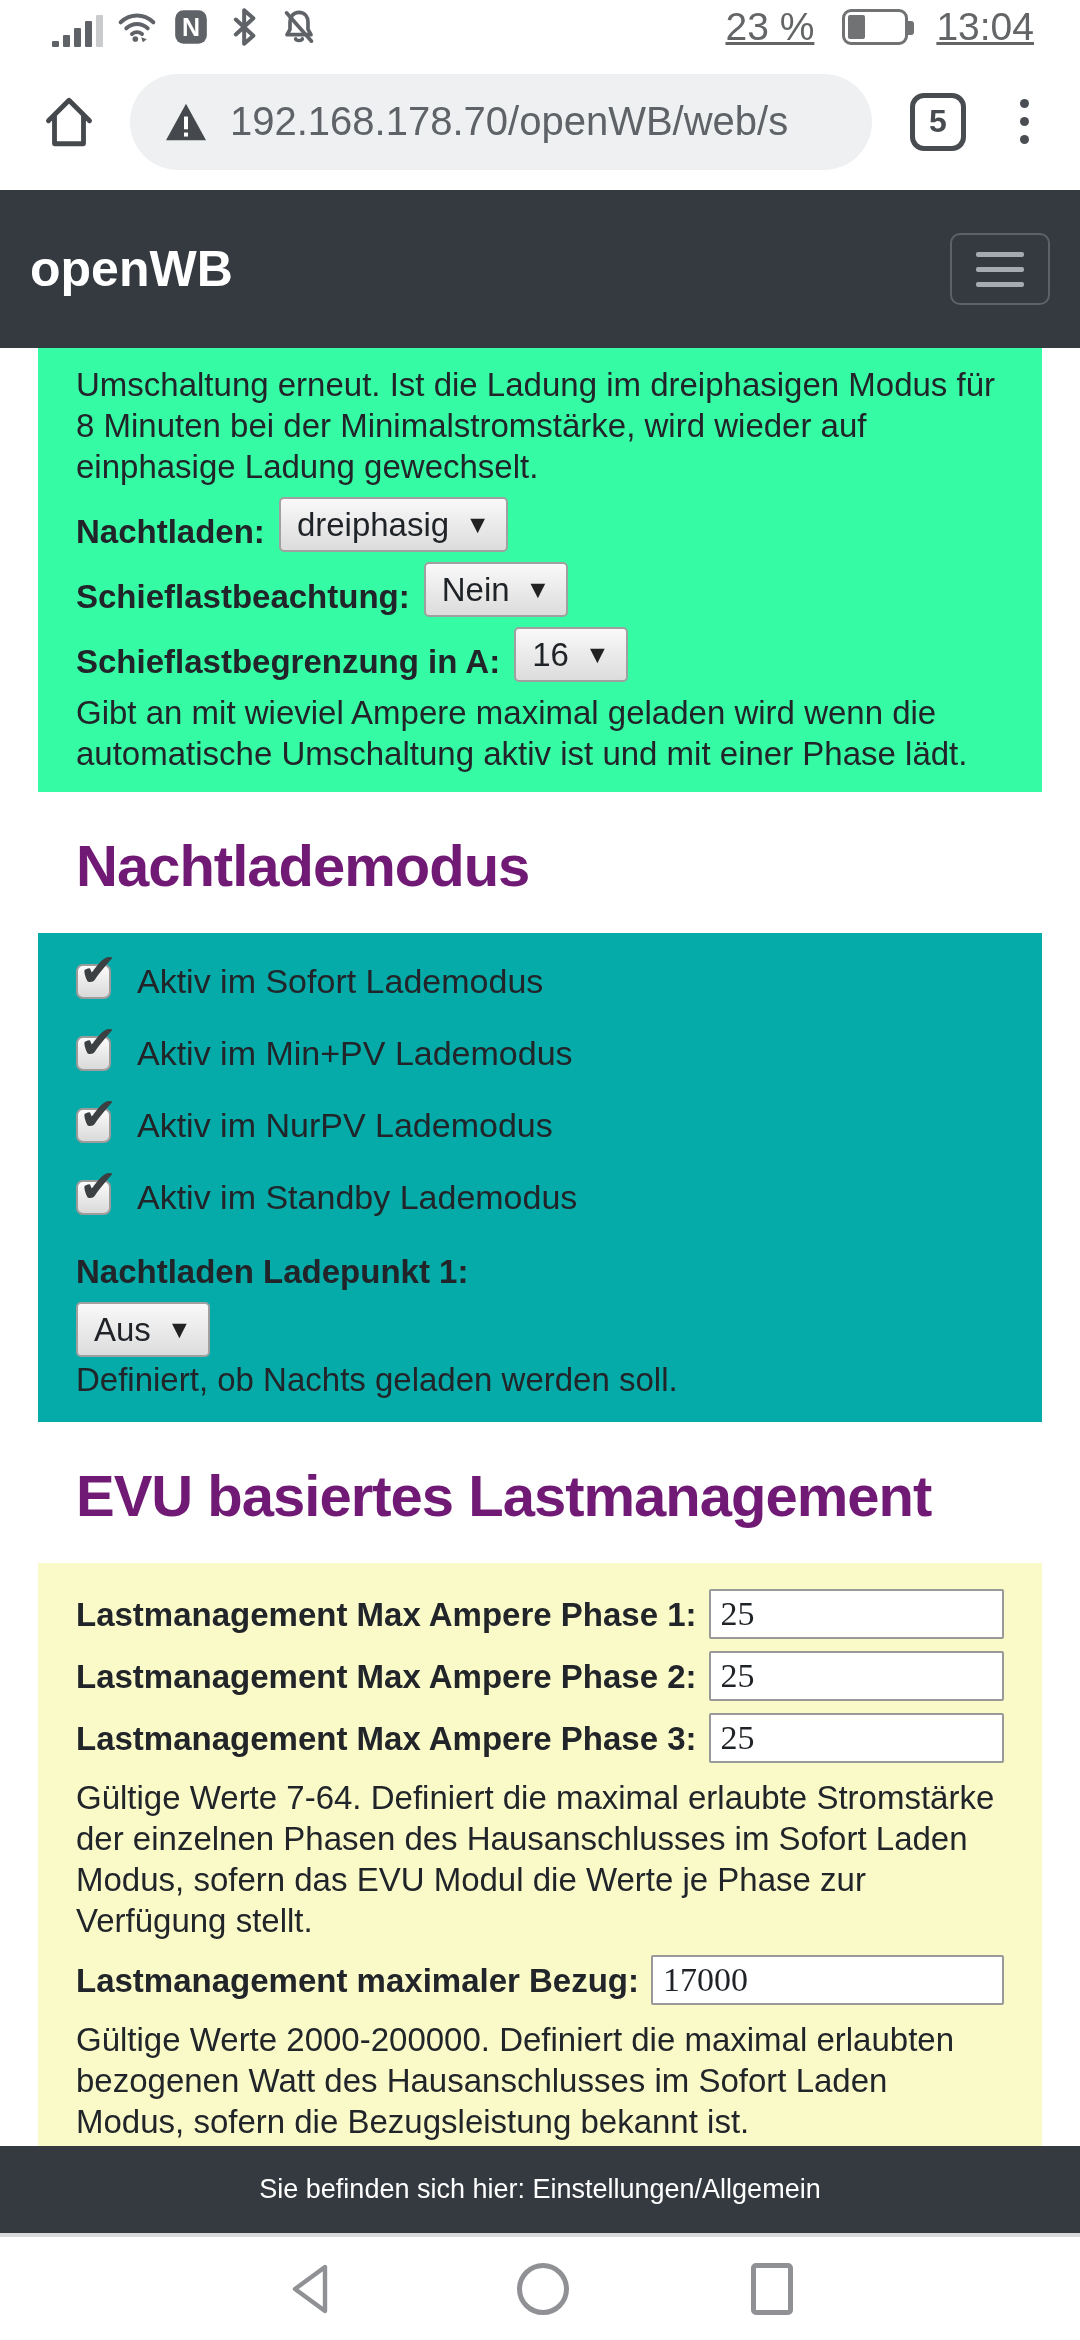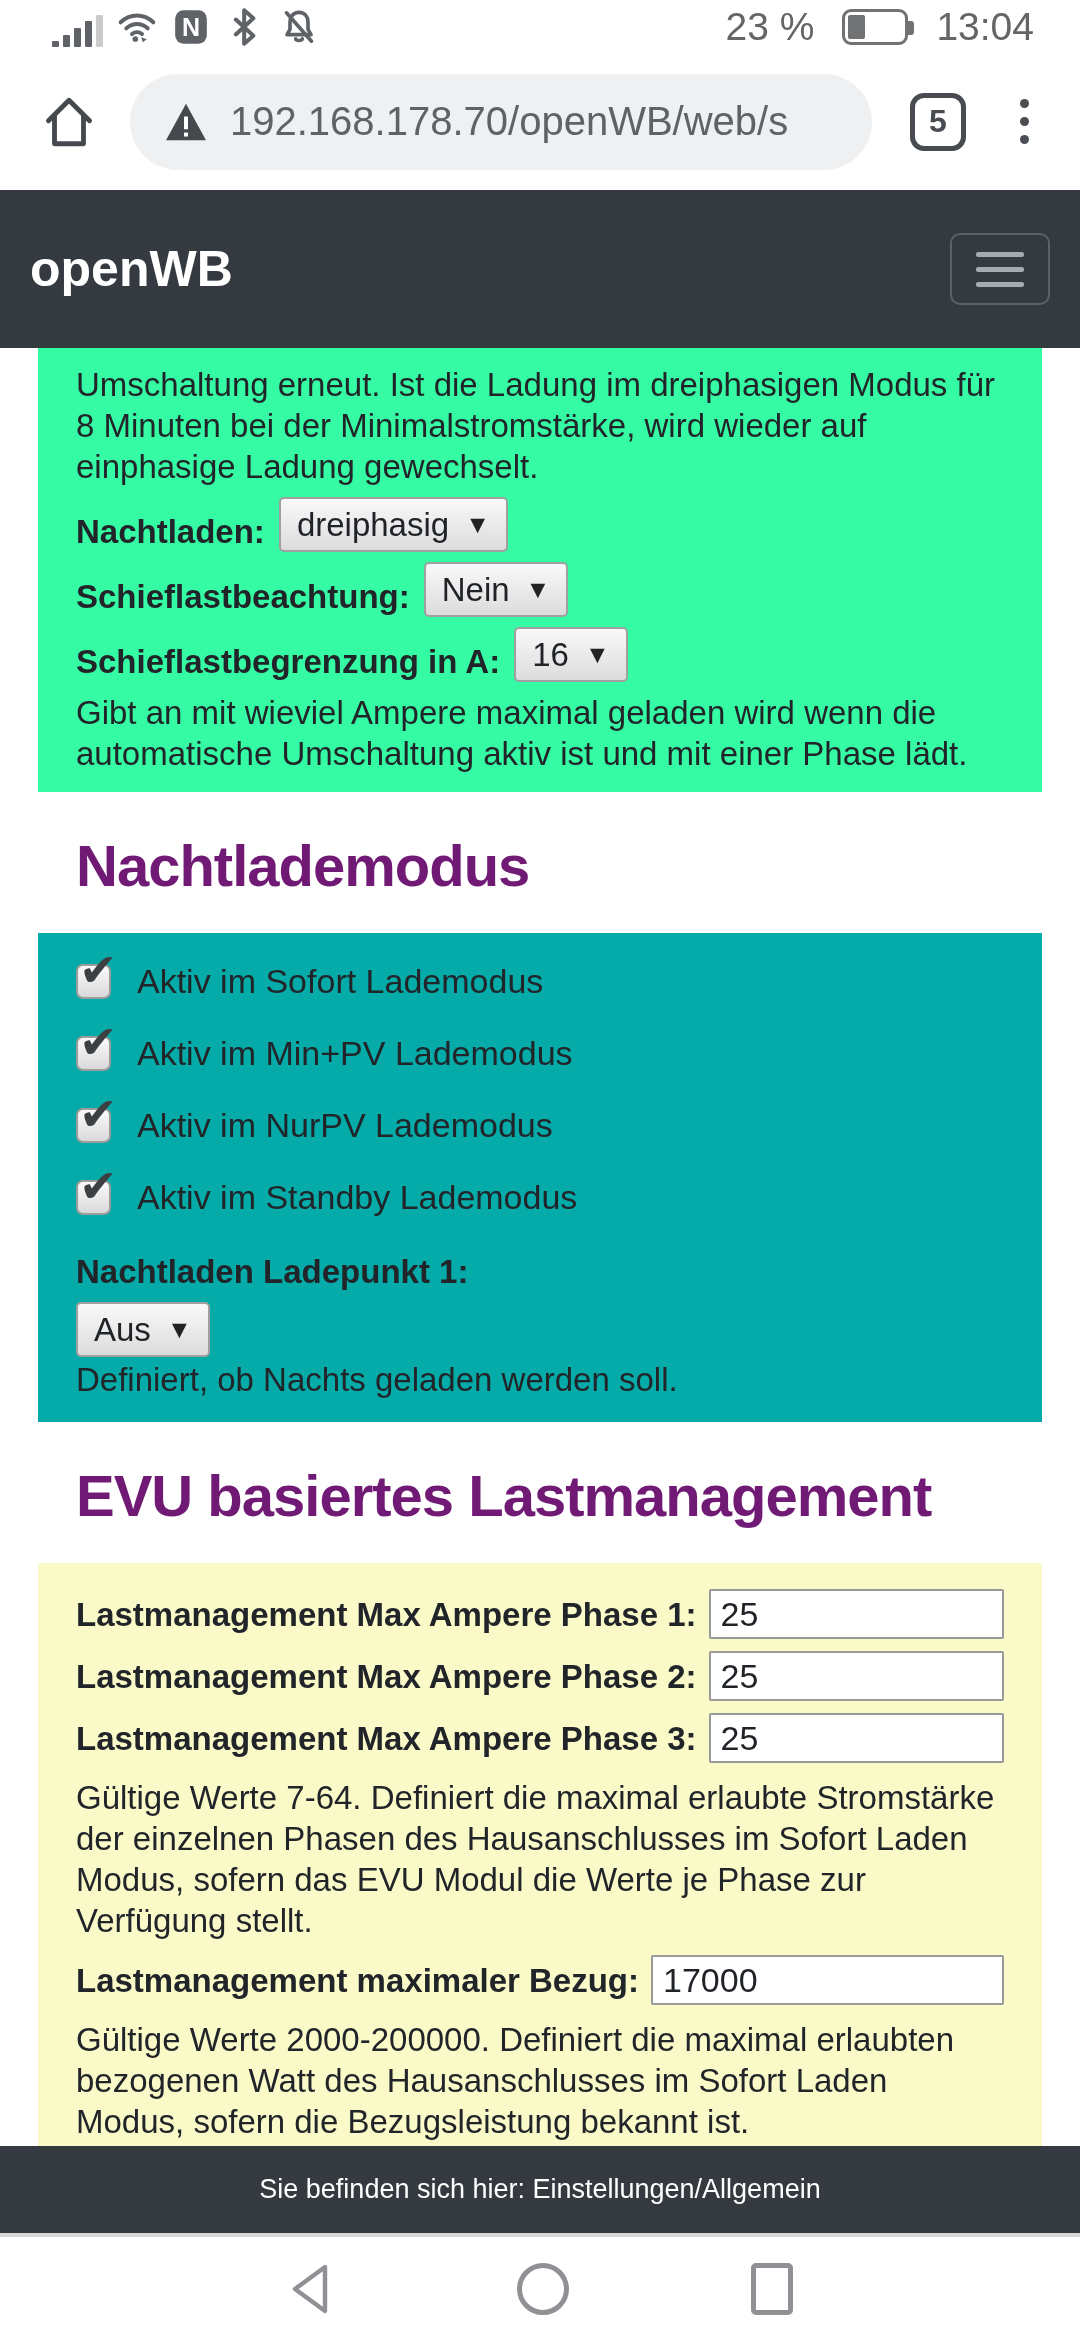--- a/index.html
+++ b/index.html
@@ -10,21 +10,21 @@
     display:flex; flex-direction:column; overflow:hidden;
   }
   
   .statusbar { height:60px; display:flex; align-items:center; padding:0 46px 0 52px; }
   .sb-left { display:flex; align-items:flex-end; gap:14px; }
   .sig { display:flex; align-items:flex-end; gap:4px; height:34px; }
   .sig i { display:block; width:7px; background:#5f6368; border-radius:1px; }
   .sig i.b0{height:6px;} .sig i.b1{height:12px;} .sig i.b2{height:19px;} .sig i.b3{height:26px;}
   .sig i.b4{height:32px; background:#c9cbcd;}
   .sb-ico { width:40px; height:40px; }
-  .sb-right { margin-left:auto; display:flex; align-items:center; gap:28px; color:#636567; font-size:39px; }
+  .sb-right { margin-left:auto; display:flex; align-items:center; gap:28px; color:#636567; font-size:39px;text-decoration:underline; }
   .battery { position:relative; width:66px; height:36px; border:3px solid #707274; border-radius:9px; }
   .battery .fill { position:absolute; left:3px; top:3px; bottom:3px; width:17px; background:#707274; border-radius:2px; }
   .battery .nub { position:absolute; right:-9px; top:9px; width:6px; height:14px; background:#707274; border-radius:0 3px 3px 0; }
   
   .browserbar { height:150px; display:flex; align-items:center; padding:0 34px 0 40px; background:#fff; }
   .omnibox { flex:1; height:96px; background:#eef0f2; border-radius:48px; margin:0 38px 0 32px;
              display:flex; align-items:center; padding:0 34px; overflow:hidden; }
   .warn { width:44px; height:40px; flex:0 0 auto; margin-right:22px; }
   .url { font-size:40px; color:#5f6368; white-space:nowrap; overflow:hidden; max-width:560px; }
   .tabbox { width:56px; height:58px; border:5px solid #484c50; border-radius:14px;
@@ -57,21 +57,21 @@
   .checkbox { position:relative; width:35px; height:35px; flex:0 0 auto; margin-right:26px;
               border:2px solid #9c9c9c; border-radius:7px; background:linear-gradient(#fbfbfb,#d9d9d9); }
   .checkbox.checked::after { content:"✔"; position:absolute; left:1px; top:-16px;
               font-size:46px; font-weight:bold; color:#3c4043; font-family:"DejaVu Sans", sans-serif; }
   .cb-row span.cblabel { font-size:34px; line-height:36px; }
   .sec-teal .lbl-line { margin:28px 0 10px 0; font-weight:bold; }
   .caption { margin-top:8px; }
   .input-row { display:flex; align-items:center; margin:12px 0; }
   .input-row .lbl { white-space:nowrap; margin-right:12px; }
   .input-row input { flex:1; height:50px; border:2px solid #999; border-radius:2px; background:#fff;
-                     font-size:34px; padding:0 10px; color:#1f2327; font-family:Liberation Sans, sans-serif; min-width:0; }
+                     font-size:34px; padding:0 10px; color:#1f2327; font-family:Liberation Serif, serif; min-width:0; }
   .hint { margin-top:14px !important; margin-bottom:14px !important; }
   
   .footer { height:96px; background:#343a40; color:#fff; font-size:27px;
             display:flex; align-items:center; justify-content:center; }
   .andnav { height:118px; background:#fff; border-top:4px solid #d9d9d9;
             display:flex; align-items:center; justify-content:center; gap:182px; }
   .andnav svg { display:block; }
   .nav-home { width:52px; height:52px; border:5px solid #8f9194; border-radius:50%; }
   .nav-recents { width:42px; height:52px; border:5px solid #8f9194; border-radius:5px; }
 </style>

